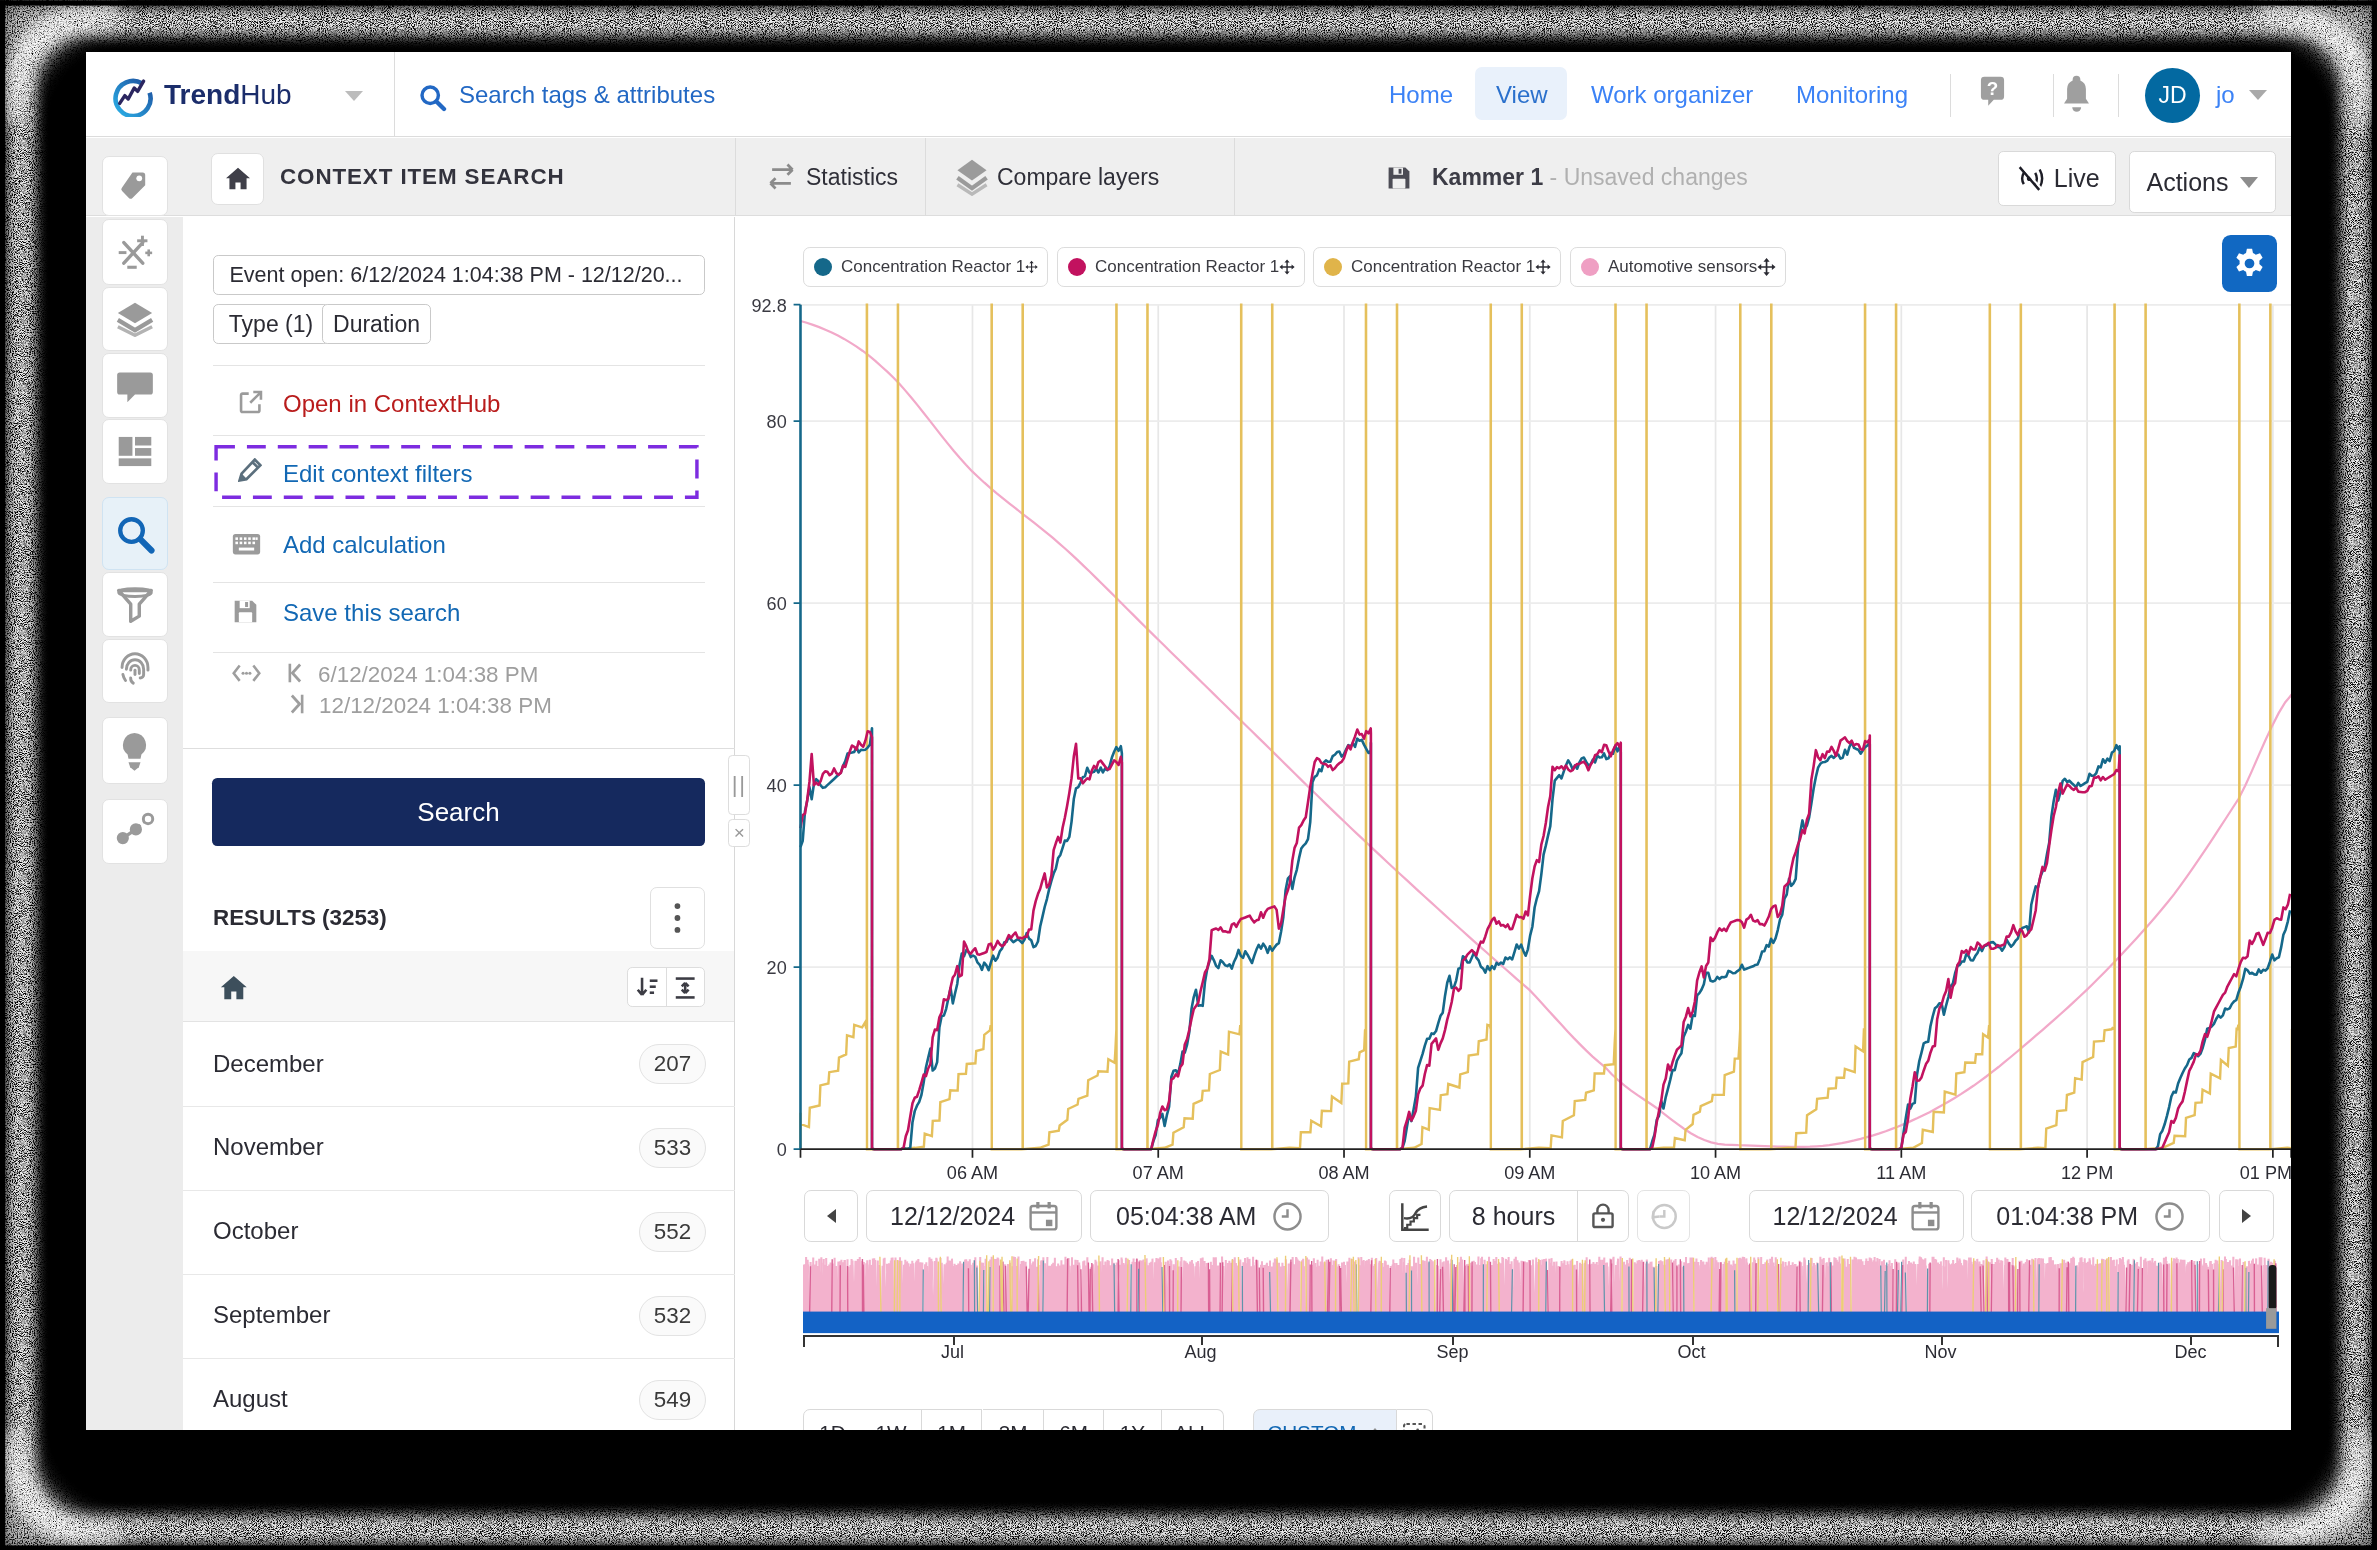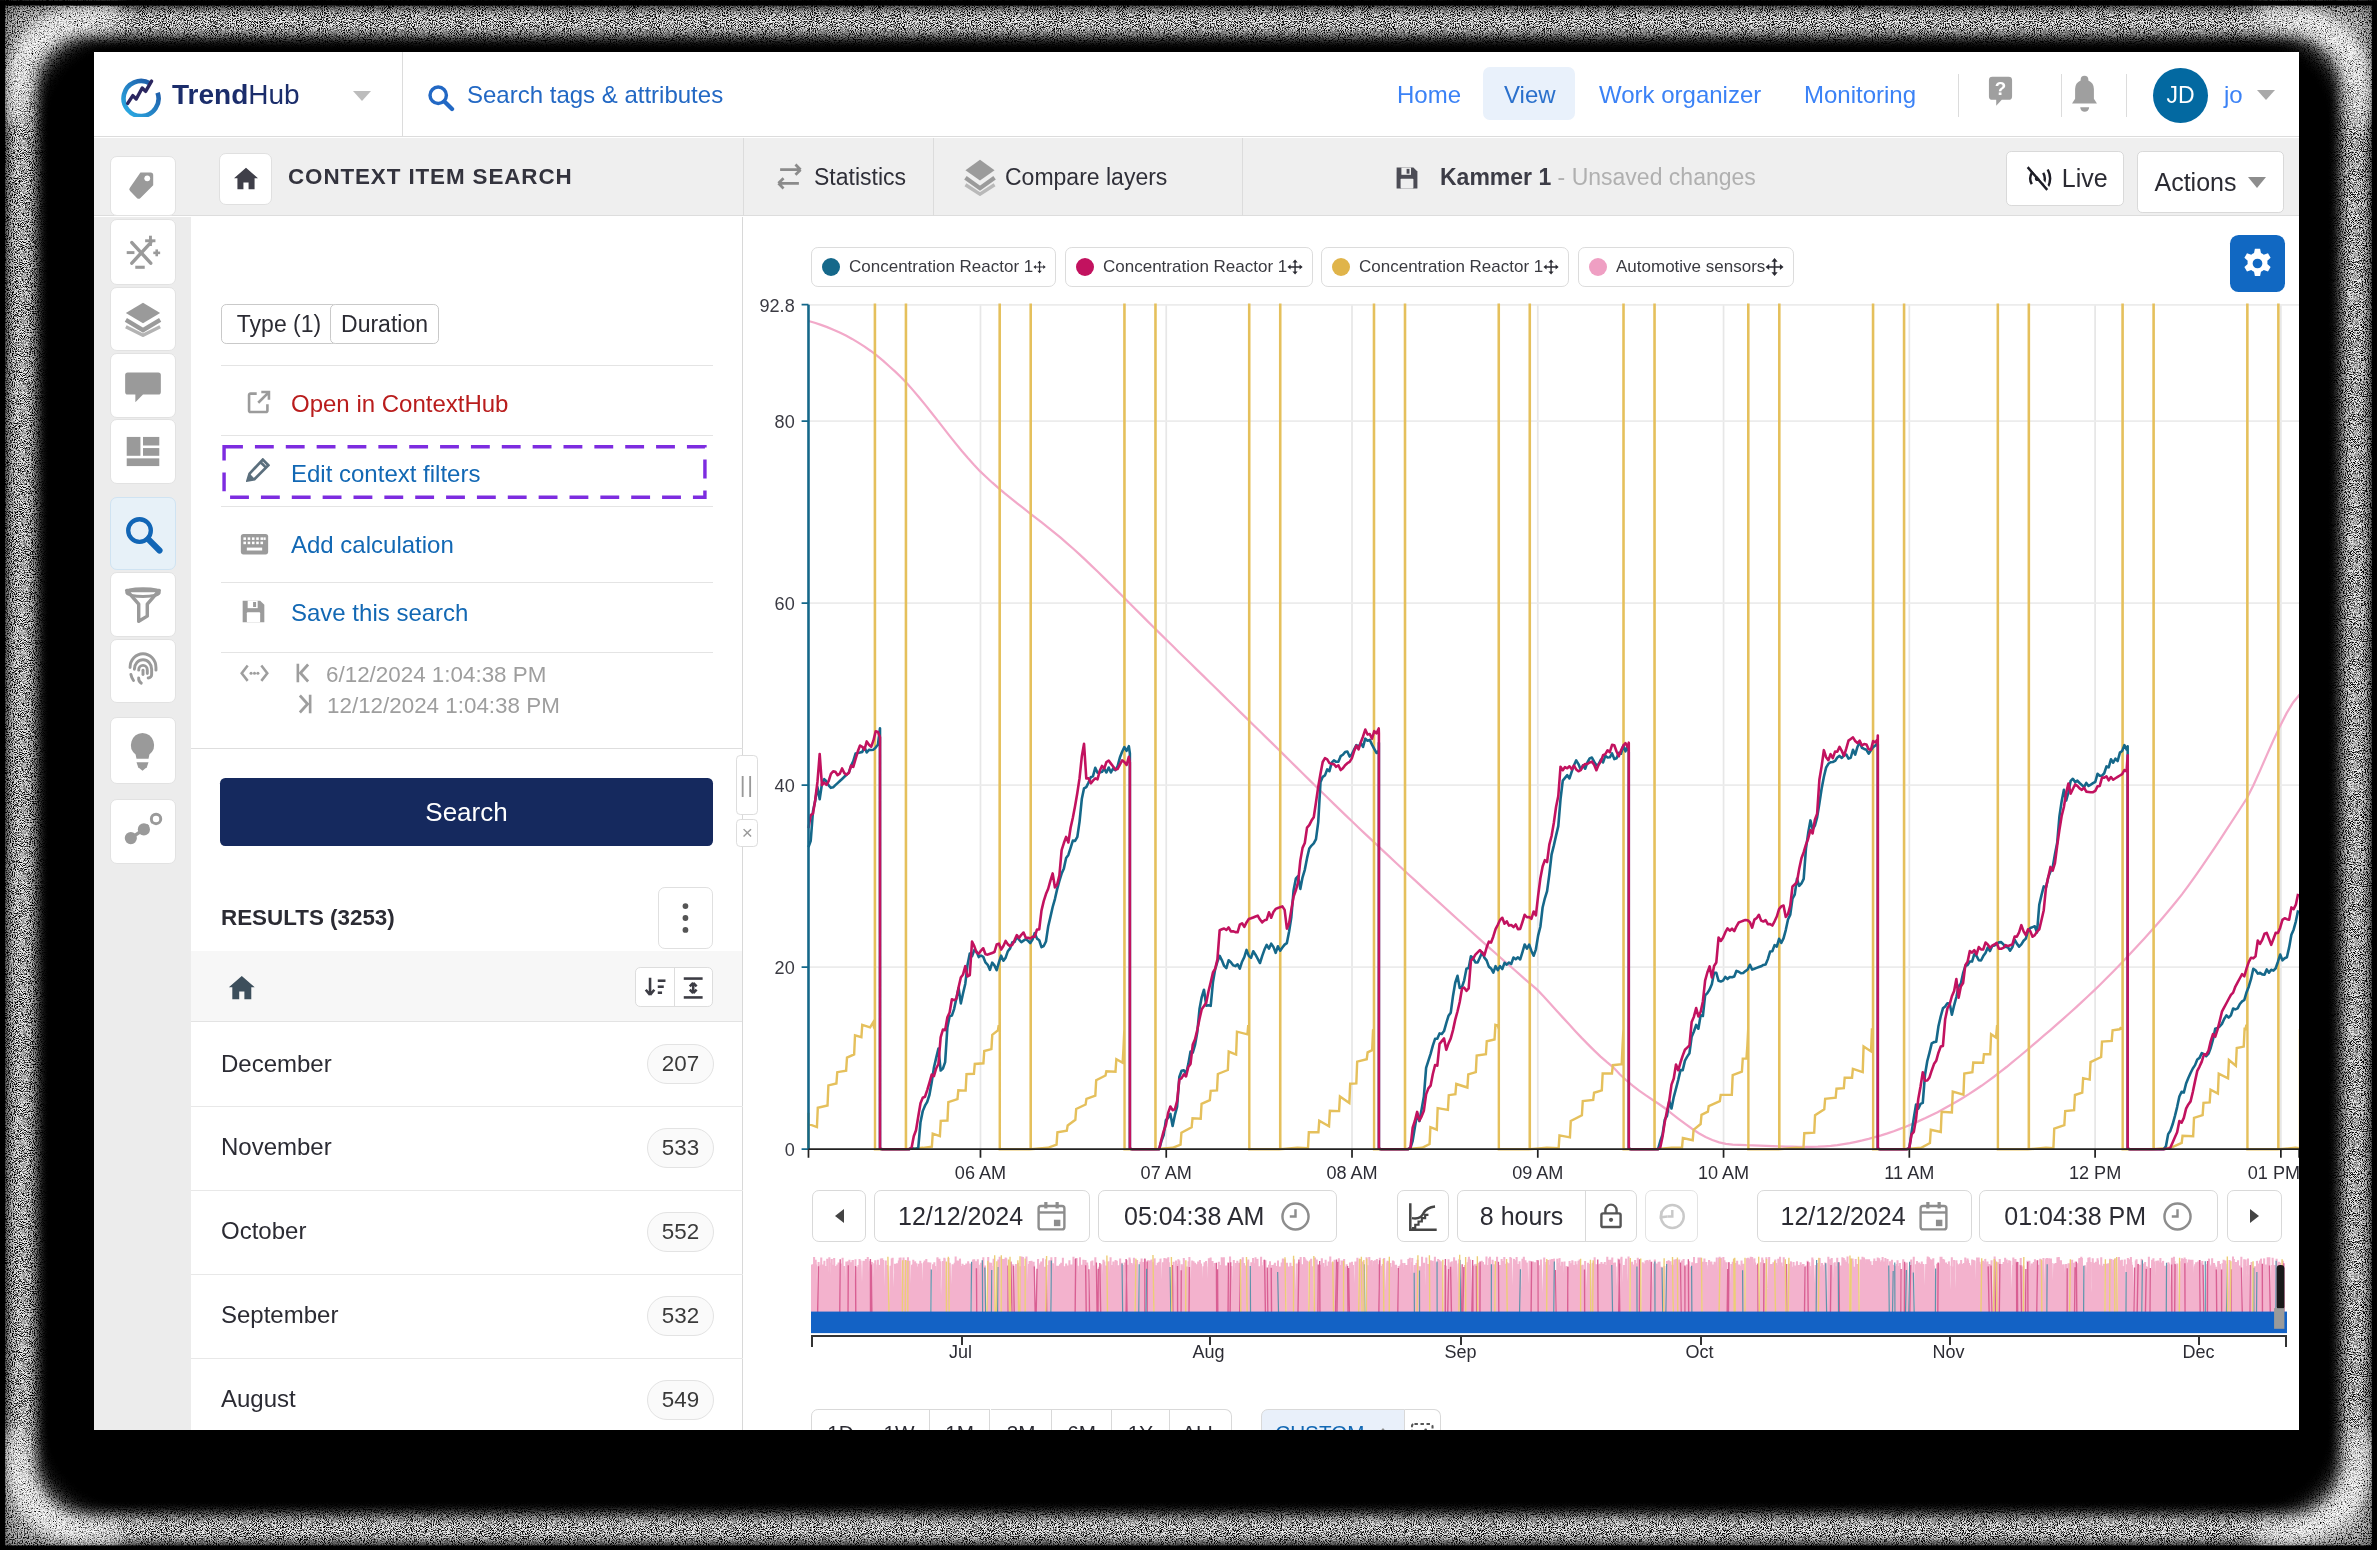--- a/index.html
+++ b/index.html
@@ -1,17 +1,17 @@
 <!DOCTYPE html>
 <html style="font-size:13.8px"><head><meta charset="utf-8"><title>TrendHub</title>
 <style>
 *{margin:0;padding:0;box-sizing:border-box;}
 html,body{width:2377px;height:1551px;background:#000;overflow:hidden;
   font-family:"Liberation Sans",sans-serif;}
-#app{position:absolute;left:94px;top:52px;width:2205px;height:1378px;background:#fff;overflow:hidden;padding-left:10px;}
+#app{position:absolute;left:86px;top:52px;width:2205px;height:1378px;background:#fff;overflow:hidden;padding-left:10px;}
 .abs{position:absolute;}
 .nav{position:absolute;left:0;top:0;width:2205px;height:85px;background:#fff;border-bottom:0.9px solid #dcdcdc;}
 .tabbar{position:absolute;left:0;top:86px;width:2205px;height:78px;background:#efefef;border-bottom:0.9px solid #ddd;}
 .vline{position:absolute;width:0.9px;background:#dcdcdc;}
 .navitem{position:absolute;top:0;height:85px;line-height:85px;font-size:24px;color:#3b82f6;white-space:nowrap;}
 .icorail{position:absolute;left:0;top:165px;width:97px;height:1214px;background:#ececec;}
 .icobox{position:absolute;left:15.5px;width:66px;background:#fff;border:0.9px solid #e2e2e2;border-radius:6.9px;display:flex;align-items:center;justify-content:center;}
 .panel{position:absolute;left:97px;top:165px;width:552px;height:1214px;background:#fff;border-right:0.9px solid #d8d8d8;}
 .hdrbtn{position:absolute;background:#fff;border:0.9px solid #e0e0e0;border-radius:6.9px;display:flex;align-items:center;justify-content:center;}
 .chip{position:absolute;border:0.9px solid #c9c9c9;border-radius:5.2px;background:#fff;font-size:23px;color:#2b2b33;display:flex;align-items:center;white-space:nowrap;}
@@ -217,20 +217,21 @@
     <div class="icobox" style="top:747px;height:65px;background:#fff;border-color:#e2e2e2">
       <svg width="40" height="40" viewBox="0 0 46 46">
         <circle cx="9" cy="30" r="7" fill="#9a9a9a"></circle>
         <circle cx="24" cy="20" r="7" fill="#9a9a9a"></circle>
         <circle cx="38" cy="8" r="5.4" fill="none" stroke="#9a9a9a" stroke-width="3.4"></circle>
         <line x1="9" y1="30" x2="24" y2="20" stroke="#9a9a9a" stroke-width="4"></line>
         <line x1="27" y1="17" x2="34" y2="11" stroke="#9a9a9a" stroke-width="3" stroke-dasharray="3 4"></line>
       </svg>
     </div>
     <div class="panel"></div>
+    <div class="chip" style="left:127px;top:203px;width:492px;height:40px;padding-left:15.5px;overflow:hidden;font-size:21.5px">Event open: 6/12/2024 1:04:38 PM - 12/12/20...</div>
     <div class="chip" style="left:127px;top:252px;width:116px;height:40px;justify-content:center">Type (1)</div>
     <div class="chip" style="left:236px;top:252px;width:109px;height:40px;justify-content:center">Duration</div>
     <div class="pdiv" style="top:313px"></div>
     <svg class="abs" style="left:152px;top:337px" width="26" height="26" viewBox="0 0 34 34">
       <path d="M14 6 H6 a2 2 0 0 0 -2 2 v20 a2 2 0 0 0 2 2 h20 a2 2 0 0 0 2 -2 v-8" fill="none" stroke="#9b9b9b" stroke-width="3.4"></path>
       <path d="M20 4 h10 v10 M30 4 L16 18" fill="none" stroke="#9b9b9b" stroke-width="3.4"></path>
     </svg>
     <div class="pgrey" style="left:197px;top:338px">Open in ContextHub</div>
     <div class="pdiv" style="top:383px"></div>
     <svg class="abs" style="left:127px;top:393px" width="487" height="54" viewBox="0 0 565 63">

